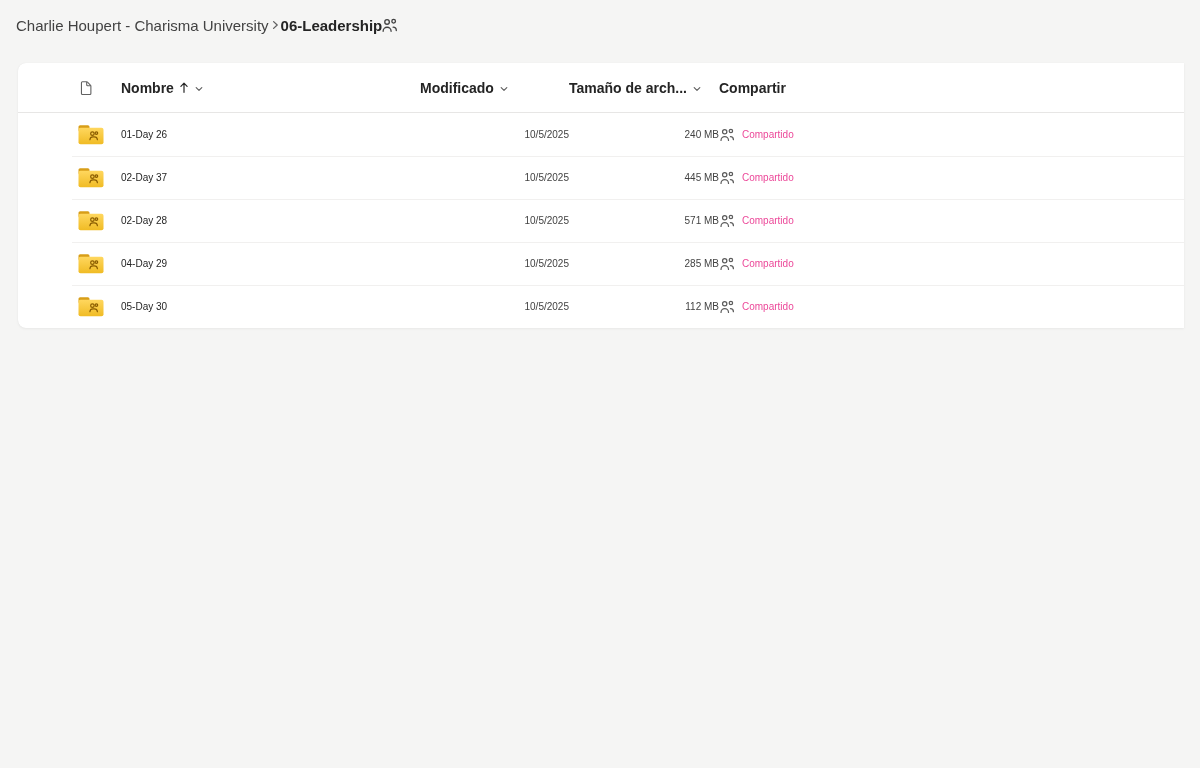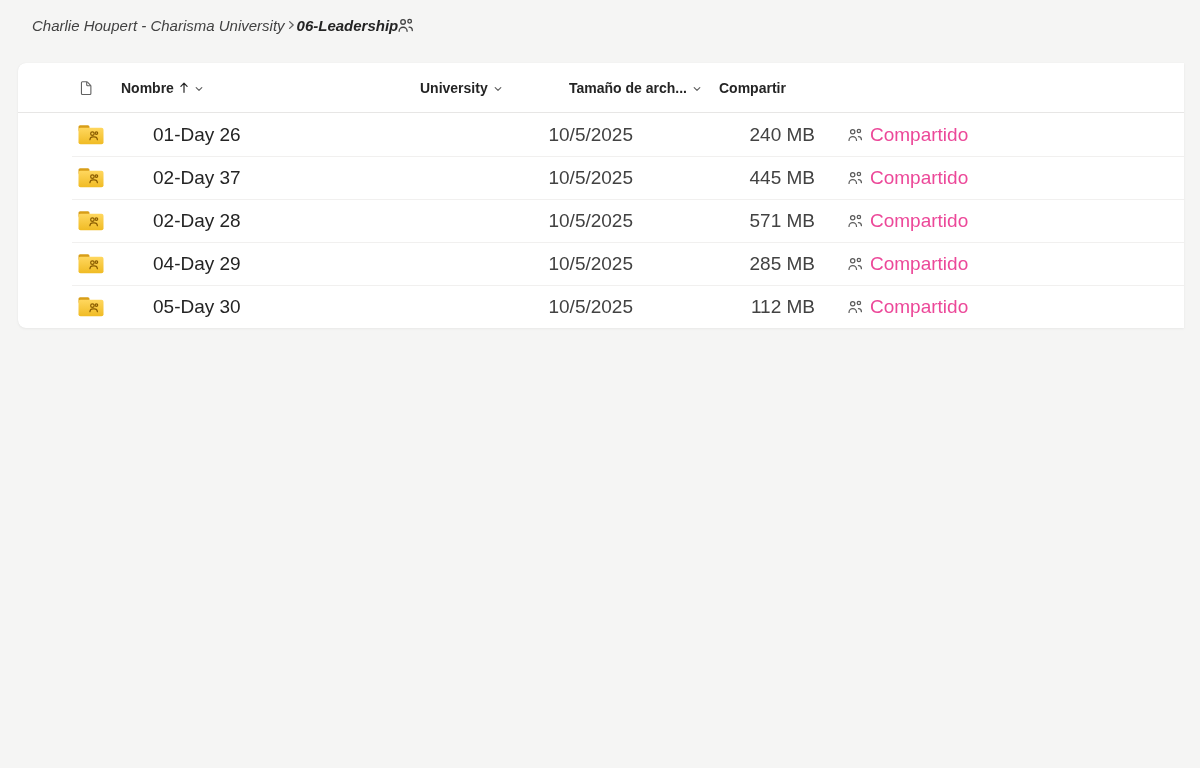--- a/index.html
+++ b/index.html
@@ -9,22 +9,21 @@
     font-family:"Liberation Sans", sans-serif;
     color:#242424;
     -webkit-font-smoothing:antialiased;
   }
 
   
   .breadcrumb {
     height:50px;
     display:flex;
     align-items:center;
-    padding-left:32px;
-    font-style:italic;
+    padding-left:16px;
   }
   .crumb-parent {
     font-size:15px;
     color:#424242;
     cursor:pointer;
     white-space:nowrap;
   }
   .crumb-sep { display:flex; align-items:center; color:#616161; }
   .crumb-current {
     font-size:15px;
@@ -60,23 +59,22 @@
   }
   .th { display:flex; align-items:center; gap:5px; cursor:pointer; white-space:nowrap; }
   .th .chev { color:#616161; display:flex; align-items:center; margin-top:2px; }
   .th .sort-arrow { display:flex; align-items:center; color:#242424; }
   .th-icon { display:flex; align-items:center; color:#616161; }
 
   
   .row {
     height:43px;
     position:relative;
-    font-size:19px;
+    font-size:10px;
     cursor:pointer;
-    gap:32px;
   }
   .row + .row::before {
     content:"";
     position:absolute;
     top:0; left:54px; right:0;
     height:1px;
     background:#f1f0ef;
   }
   .cell-icon { display:flex; align-items:center; }
   .cell-name { color:#242424; white-space:nowrap; }
@@ -159,21 +157,21 @@
             <use href="#arrow-up"></use>
           </svg>
       </span>
       <span class="chev">
         <svg width="10" height="10" viewBox="0 0 10 10">
             <use href="#chev-down"></use>
           </svg>
       </span>
     </div>
     <div class="th">
-      <span>University</span>
+      <span>Modificado</span>
       <span class="chev">
         <svg width="10" height="10" viewBox="0 0 10 10">
             <use href="#chev-down"></use>
           </svg>
       </span>
     </div>
     <div class="th">
       <span>Tamaño de arch...</span>
       <span class="chev">
         <svg width="10" height="10" viewBox="0 0 10 10">

